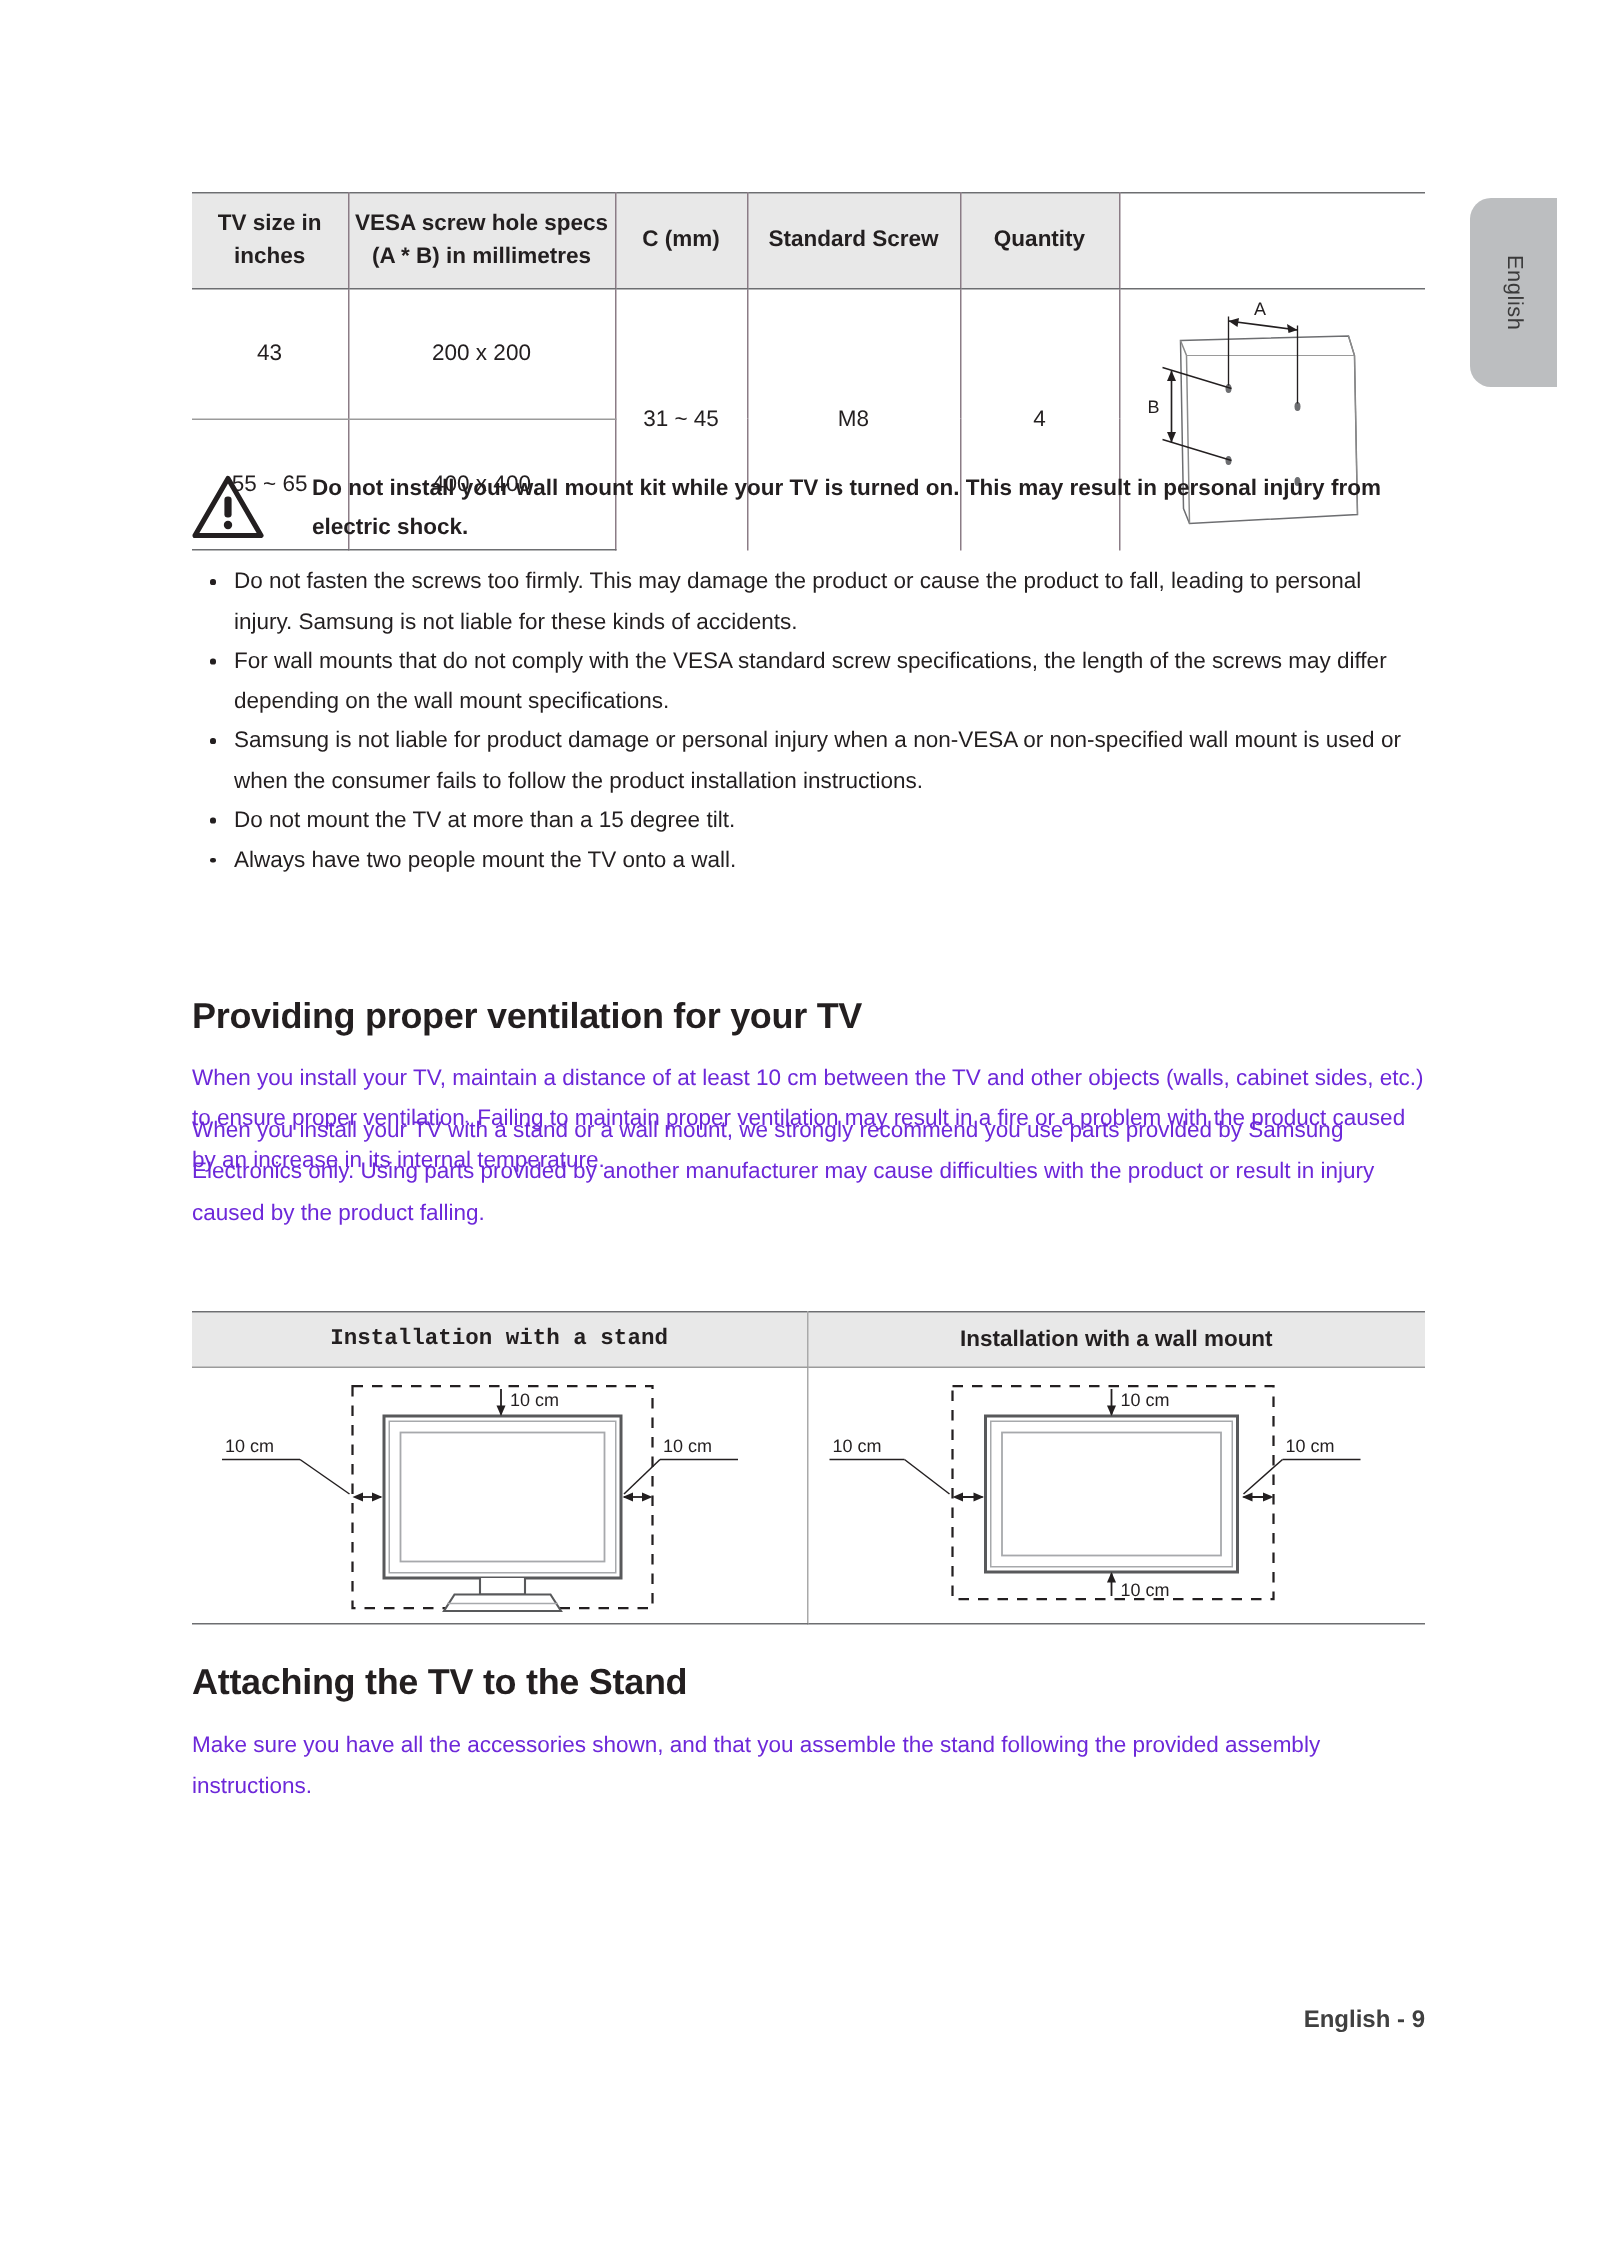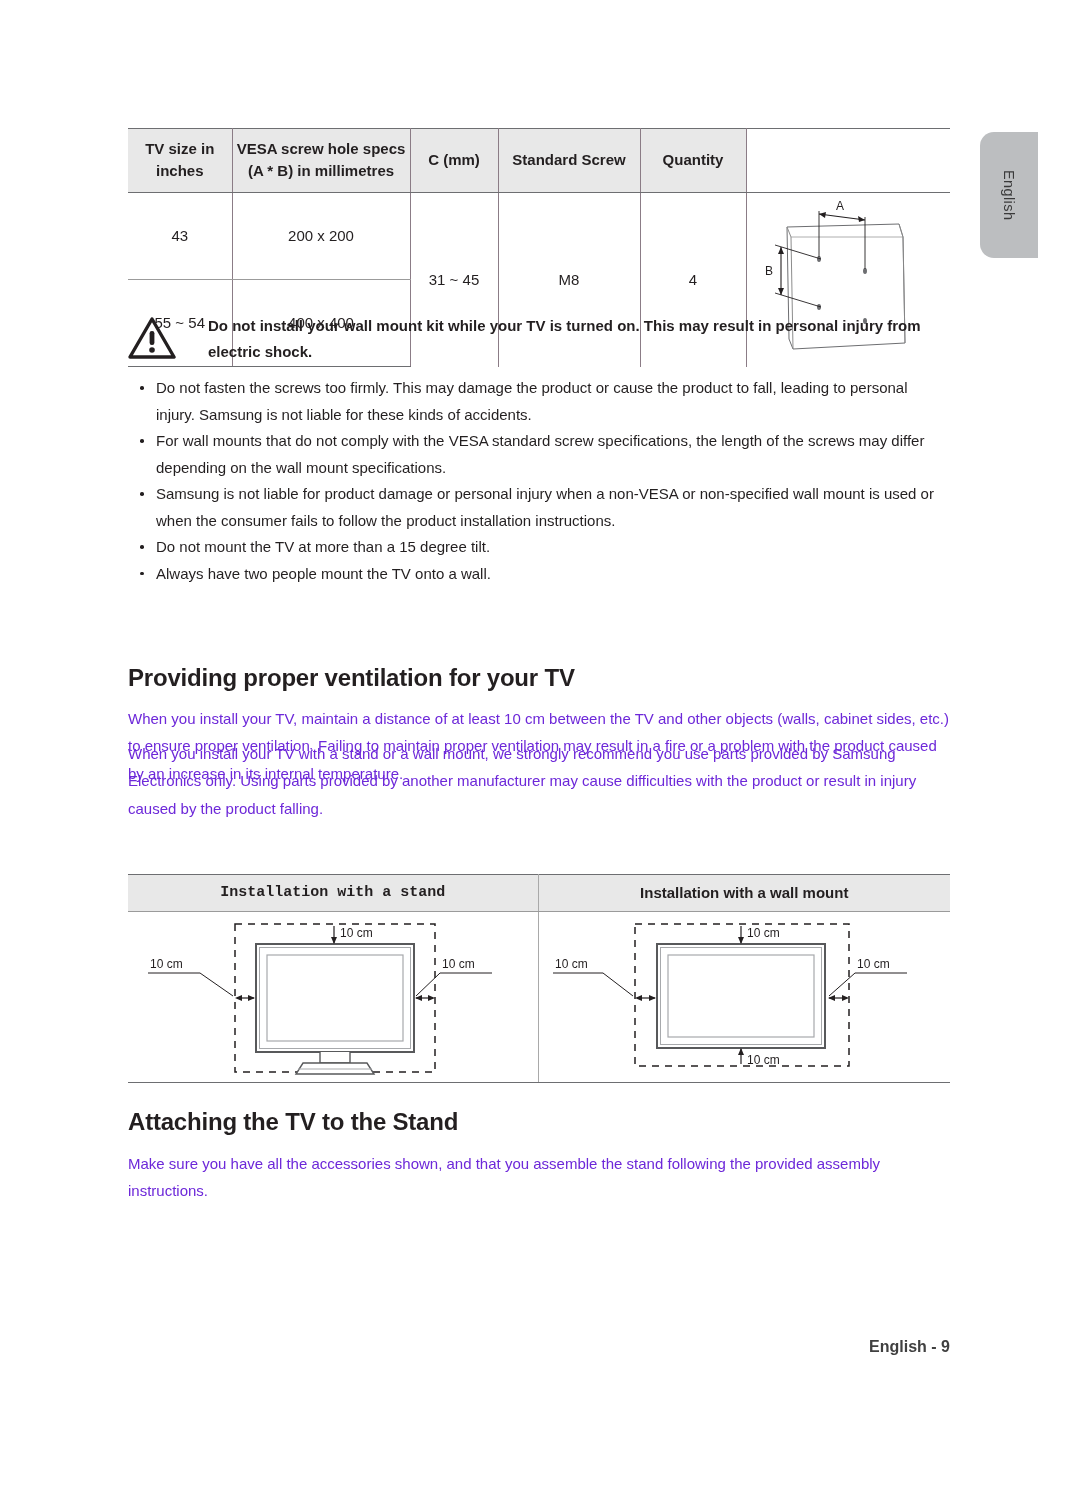--- a/index.html
+++ b/index.html
@@ -294,21 +294,21 @@
 
               <line x1="34" y1="54" x2="34" y2="102" stroke="#231f20" stroke-width="1.1"></line>
               <polygon points="34,54 31,61 37,61" fill="#231f20"></polygon>
               <polygon points="34,102 31,95 37,95" fill="#231f20"></polygon>
               <text class="dimtext" x="22" y="82" text-anchor="middle">B</text>
             </svg>
           </div>
         </td>
       </tr>
       <tr class="last">
-        <td class="c0">55 ~ 54</td>
+        <td class="c0">55 ~ 65</td>
         <td class="c1">400 x 400</td>
       </tr>
     </tbody>
   </table>
 
   <div class="warn-block">
     <div class="warn-icon">
       <svg width="48" height="44" viewBox="0 0 48 44">
         <path d="M24,3 L46,41 L2,41 Z" fill="none" stroke="#231f20" stroke-width="3.4" stroke-linejoin="round"></path>
         <rect x="21.6" y="15" width="4.8" height="14" rx="2.2" fill="#231f20"></rect>

